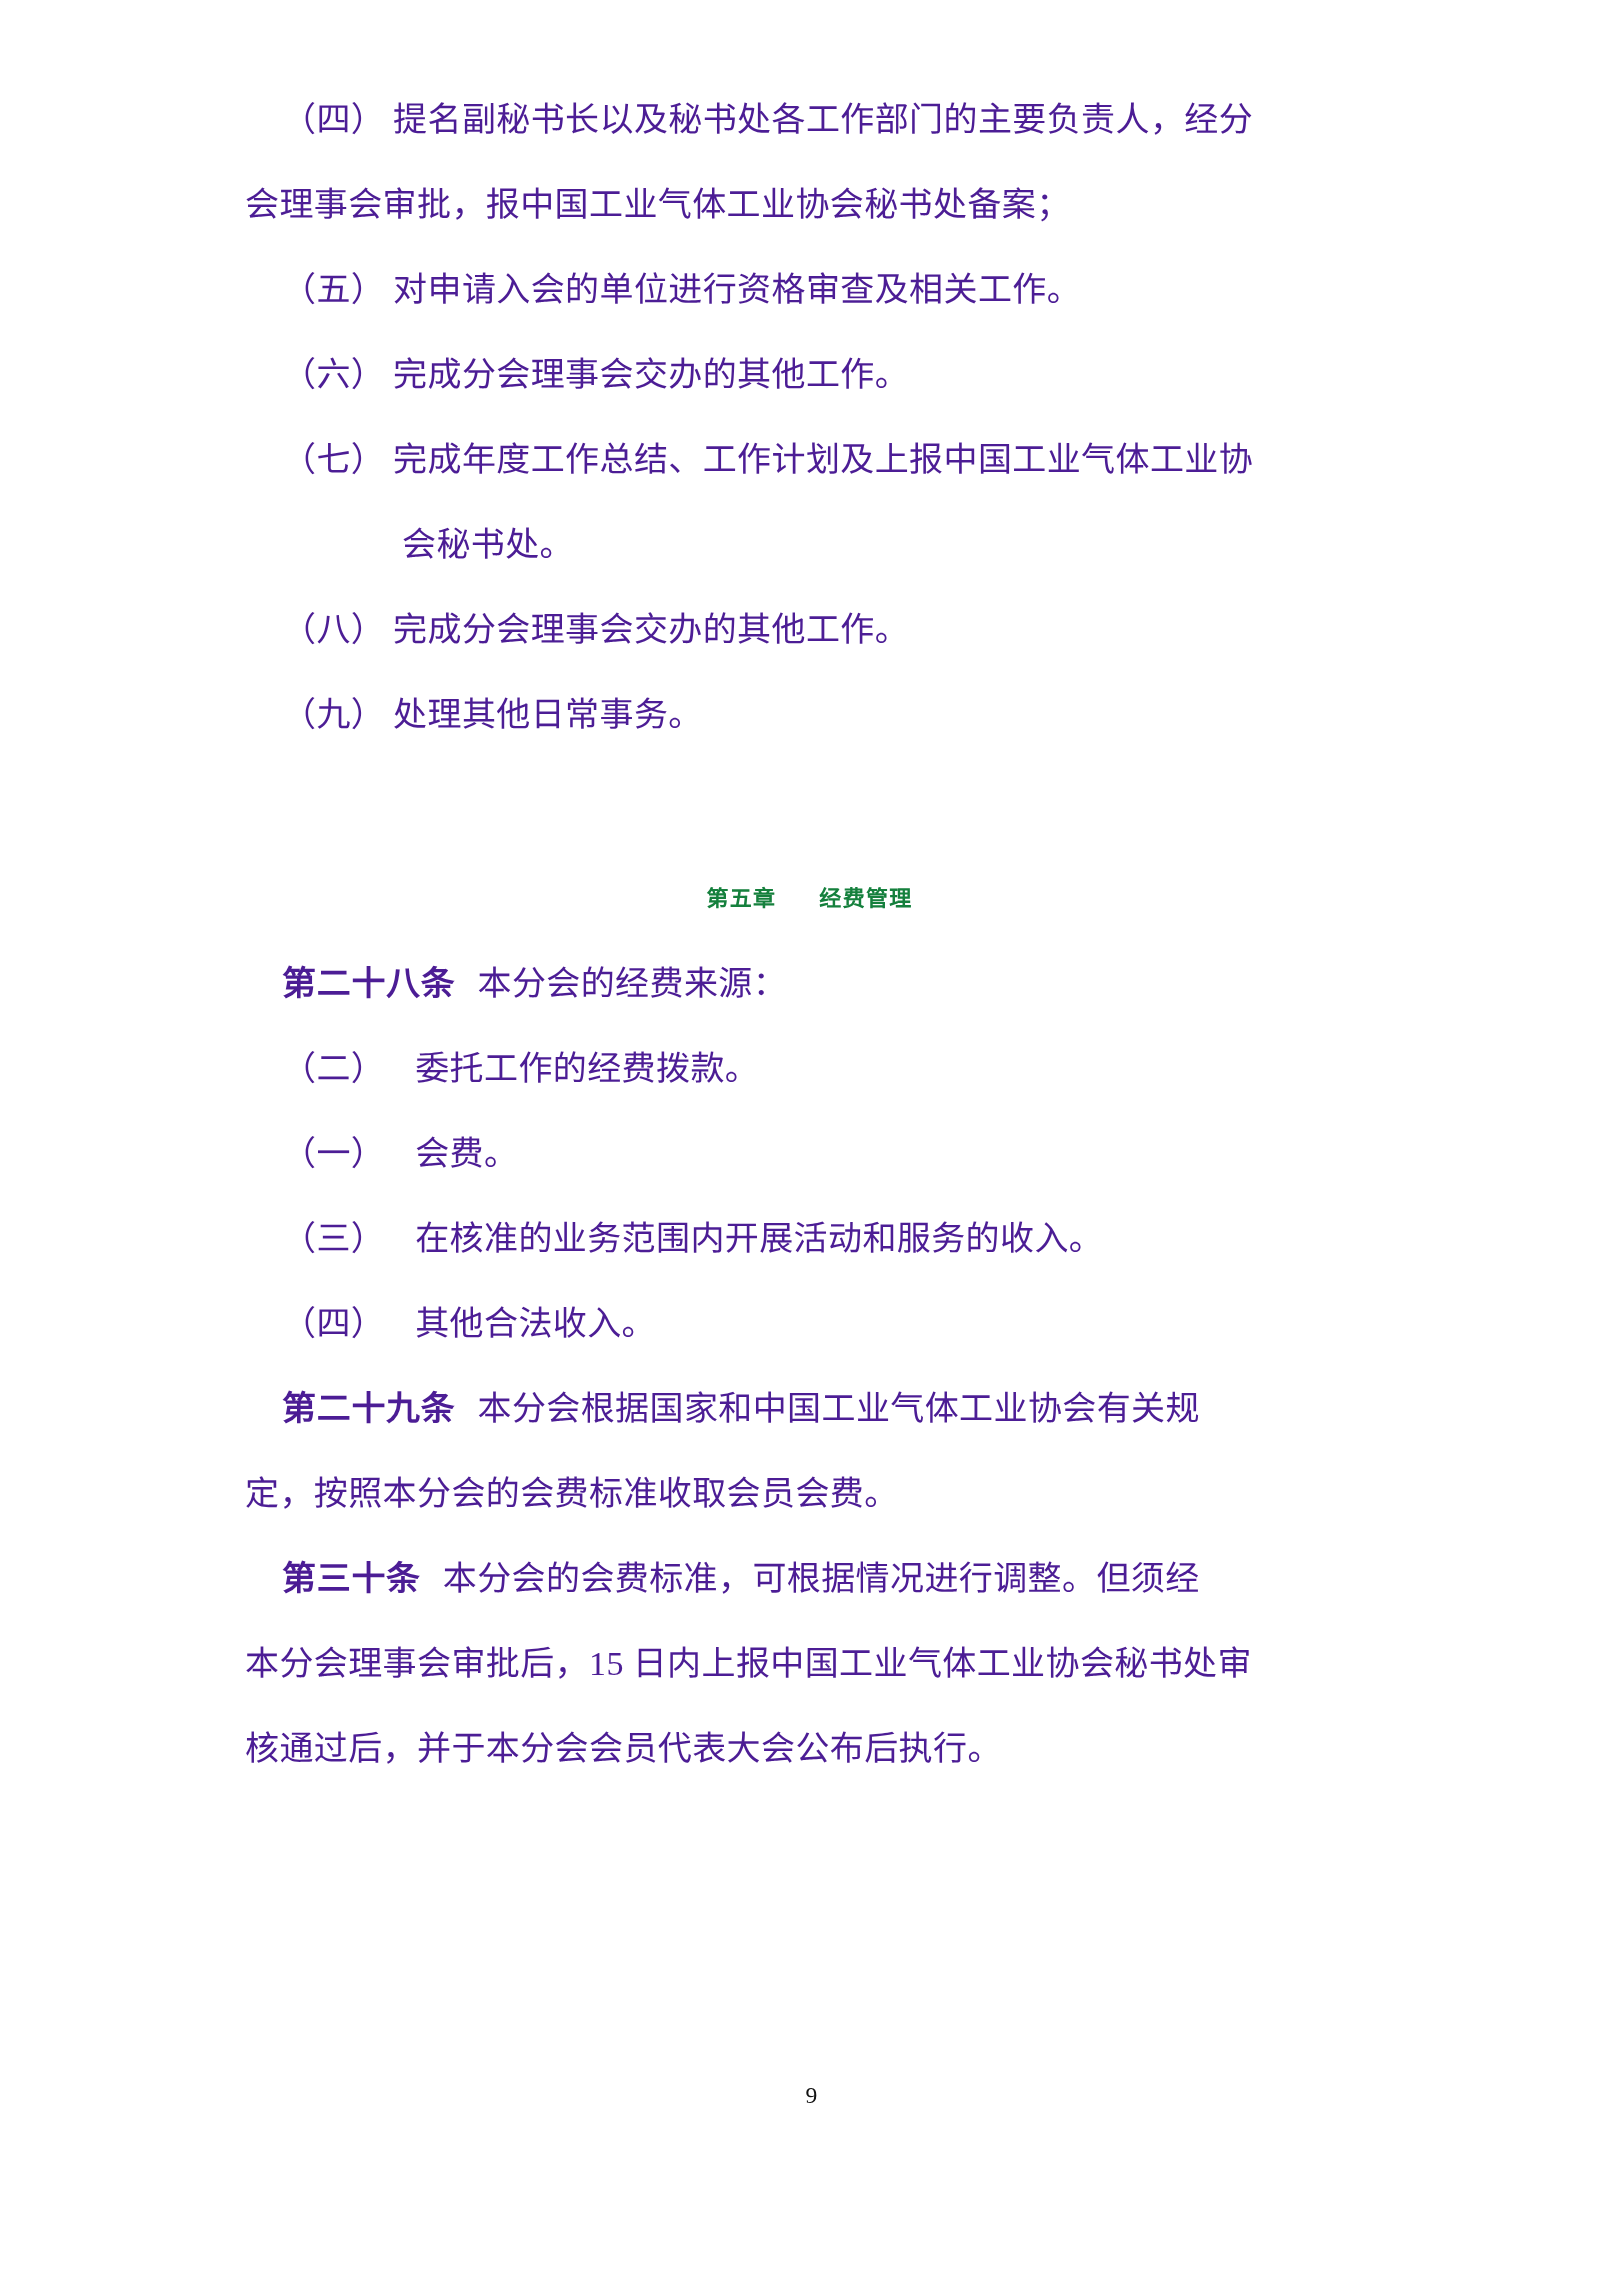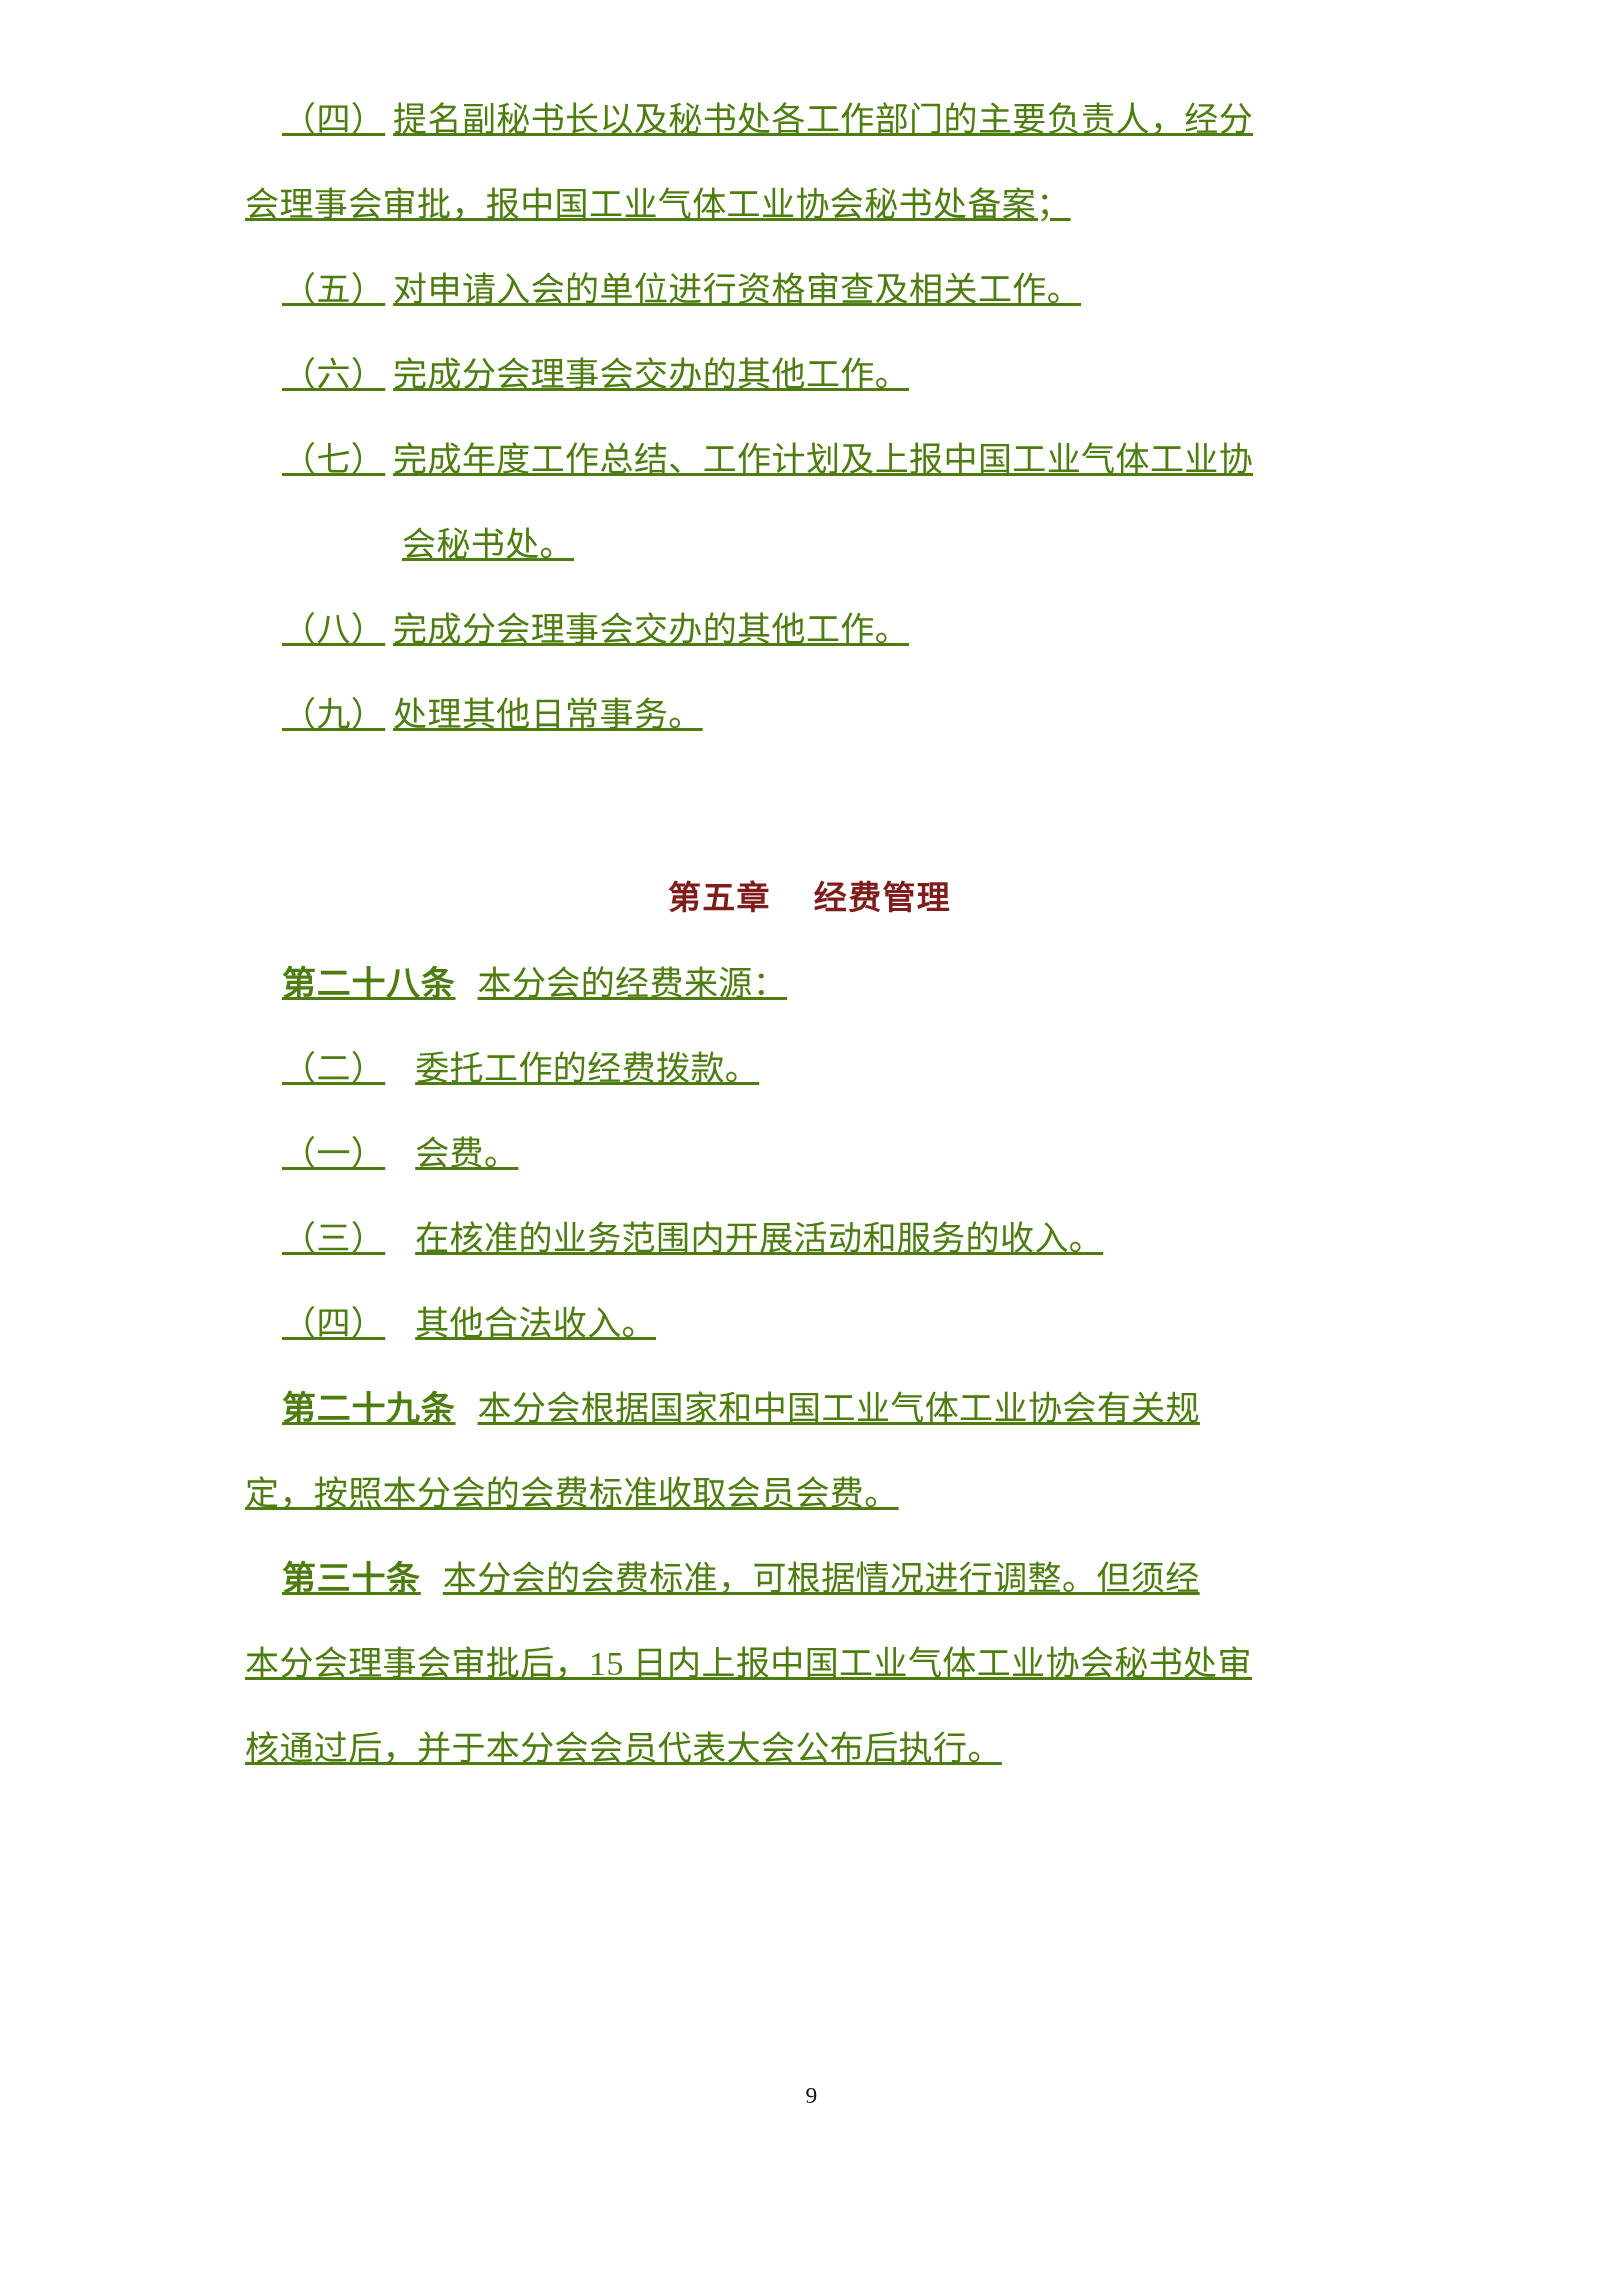--- a/index.html
+++ b/index.html
@@ -26,22 +26,21 @@
     left: 245px;
     top: 77px;
     width: 1129px;
   }
 
   .line {
     font-size: 34px;
     line-height: 85px;
     white-space: pre;
     letter-spacing: 0.4px;
-    color: #4d7c0f;
-    text-decoration: underline;
+    color: #4c1d95;
   }
 
   
   .indent-1 { padding-left: 37px; }
 
   
   .indent-hang { padding-left: 157px; }
 
   
   .art-label {
@@ -54,27 +53,27 @@
 
   
   .mk-gap { display: inline-block; width: 30px; }
 
   
   .mk-gap-sm { display: inline-block; width: 7.9px; }
   .spacer-md { height: 99px; }
 
   
   .chapter-heading {
-    font-size: 33px;
+    font-size: 22px;
     line-height: 85px;
     font-weight: bold;
     text-align: center;
     white-space: pre;
     letter-spacing: 1.3px;
-    color: #7f1d1d;
+    color: #15803d;
   }
   .ch-gap { display: inline-block; width: 43px; }
 
   
   #page-number {
     position: absolute;
     left: 0;
     right: 0;
     top: 2081px;
     text-align: center;

